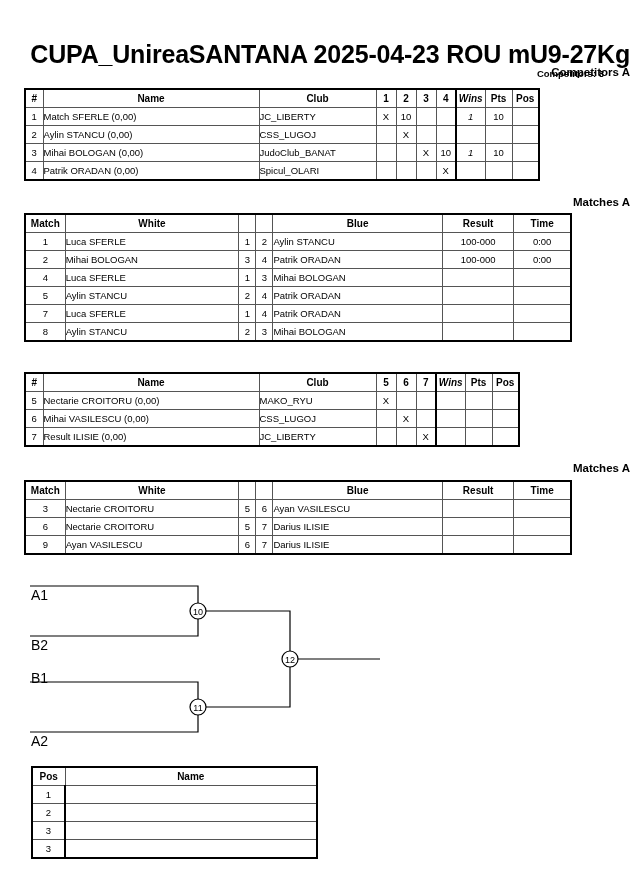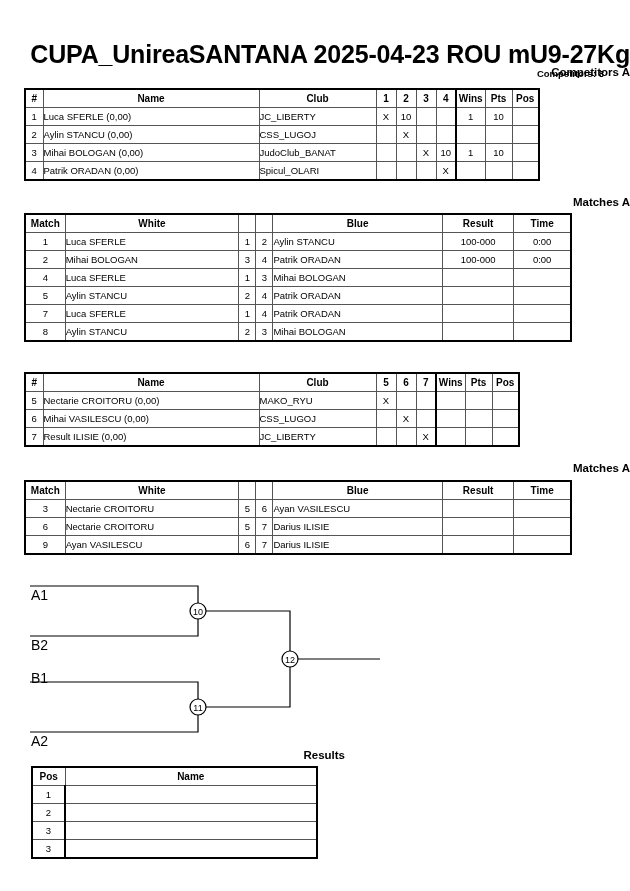--- a/index.html
+++ b/index.html
@@ -29,21 +29,21 @@
   .tbl td,.tbl th{
     border:1px solid #555;
     font-size:9.5px;font-weight:normal;
     padding:0;height:17px;line-height:17px;
     overflow:hidden;white-space:nowrap;
   }
   .tbl th{font-weight:bold;font-size:10px;text-align:center;}
   .c{text-align:center;}
   .l{text-align:left;padding-left:5px;}
   .bold{font-weight:bold;}
-  .thickL{border-left:2px solid #000 !important;}
+  .thickL{border-left:2px solid #000 !important;font-style:italic;}
 
   
   .bracket{position:absolute;left:0;top:570px;width:430px;height:185px;}
   .bracket svg{display:block;}
   .blabel{
     position:absolute;font-size:14px;
   }
 </style>
 </head>
 <body>
@@ -78,21 +78,21 @@
           <th class="c">3</th>
           <th class="c">4</th>
           <th class="c thickL">Wins</th>
           <th class="c">Pts</th>
           <th class="c">Pos</th>
         </tr>
       </thead>
     <tbody>
         <tr>
           <td class="c">1</td>
-          <td class="l">Luca SFERLE  (0,00)</td>
+          <td class="l">Match SFERLE  (0,00)</td>
           <td class="l">JC_LIBERTY</td>
           <td class="c">X</td>
           <td class="c">10</td>
           <td class="c"></td>
           <td class="c"></td>
           <td class="c thickL">1</td>
           <td class="c">10</td>
           <td class="c"></td>
         </tr>
         <tr>
@@ -358,21 +358,20 @@
         <circle cx="290" cy="89" r="8" fill="#fff" stroke="#000" stroke-width="1.2"></circle>
         <text x="290" y="92.5" text-anchor="middle" font-family="Liberation Sans, sans-serif" font-size="9" fill="#000">12</text>
       </g>
     </svg>
     <span class="blabel" style="left:31px;top:17px;">A1</span>
     <span class="blabel" style="left:31px;top:67px;">B2</span>
     <span class="blabel" style="left:31px;top:100px;">B1</span>
     <span class="blabel" style="left:31px;top:163px;">A2</span>
   </div>
 
-  <div class="section-caption" style="top:749px;width:345px;">Results</div>
 
   <table class="tbl" id="results" style="left:31px;top:766px;width:285px;">
     <colgroup>
         <col style="width:33px">
         <col style="width:252px">
       </colgroup>
     <thead>
         <tr>
           <th class="l">Pos</th>
           <th class="c">Name</th>

